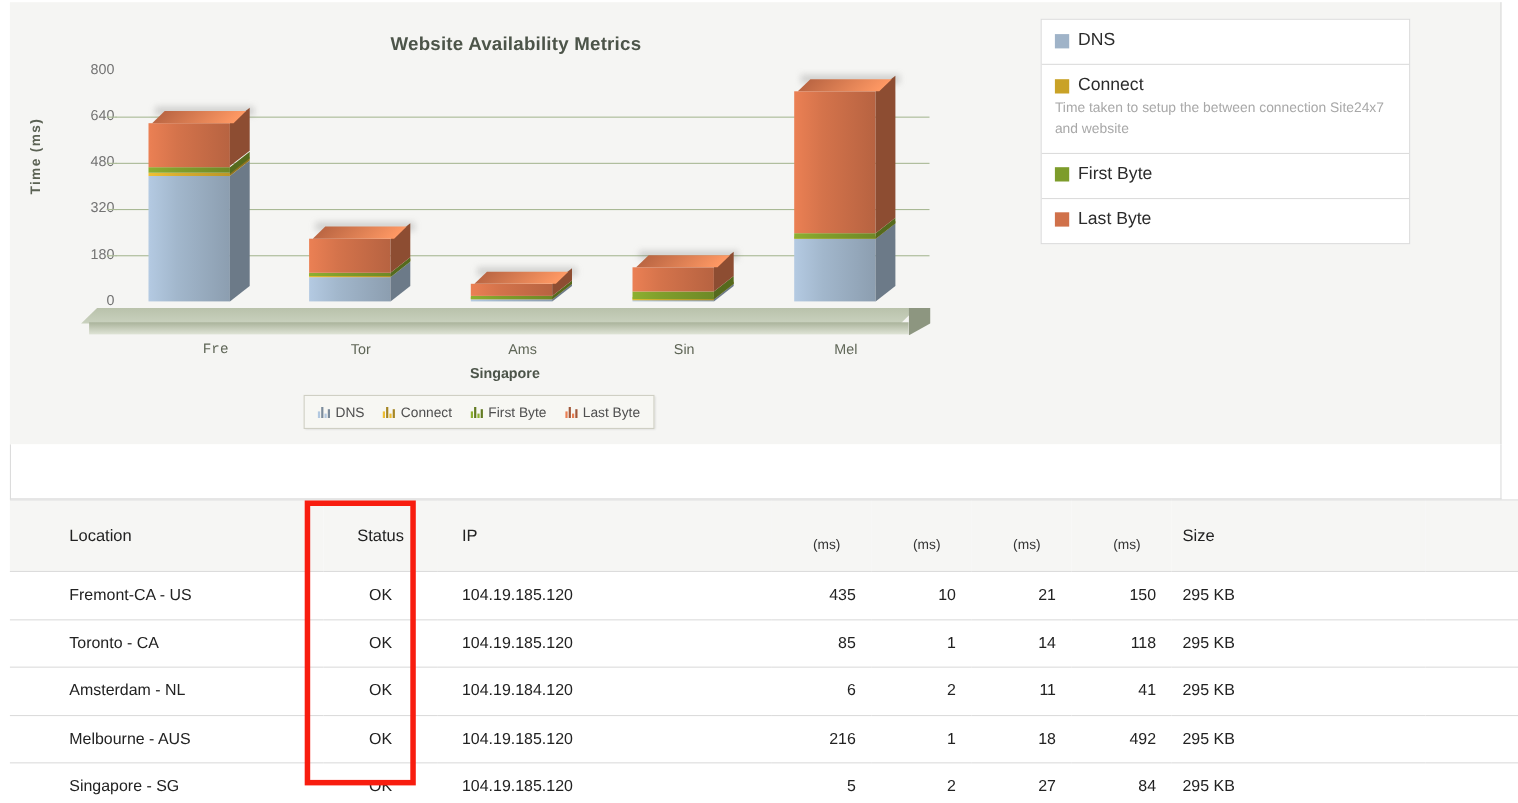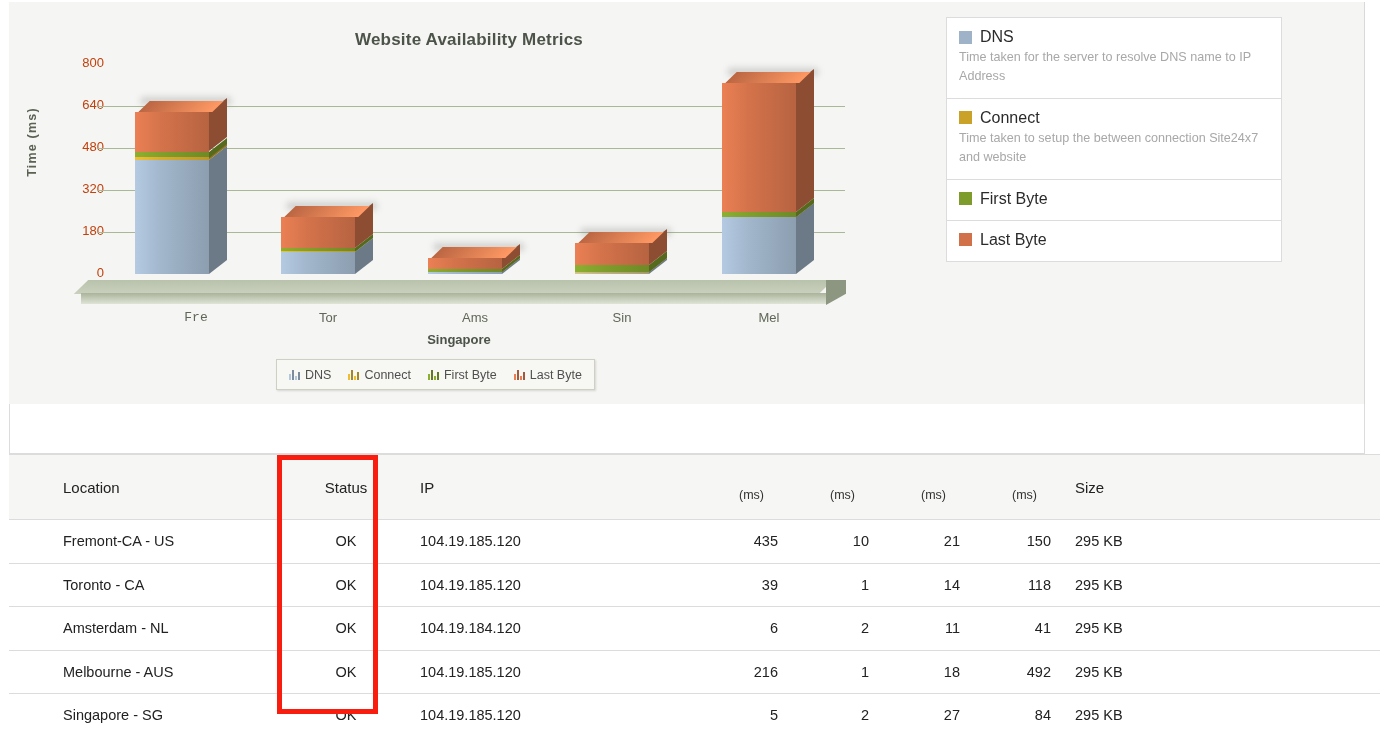--- a/index.html
+++ b/index.html
@@ -52,21 +52,21 @@
     color: #5b6254;
     letter-spacing: 1.2px;
     text-align: center;
   }
   .y-tick {
     position: absolute;
     right: 0;
     width: 56px;
     text-align: right;
     font-size: 13px;
-    color: #c2410c;
+    color: #737373;
   }
   .y-ticks { position: absolute; left: 25px; top: 0; width: 70px; height: 300px; }
   .gridline {
     position: absolute;
     left: 96px;
     height: 1px;
     width: 740px;
     background: #a9b995;
   }
   .tickmark {
@@ -416,21 +416,20 @@
           </div>
         </div>
     </div>
 
     <div id="desc-panel">
         <div class="desc-card">
           <div class="desc-head">
             <span class="desc-sw" style="background: rgb(159, 179, 200);"></span>
             <span class="desc-title">DNS</span>
           </div>
-          <div class="desc-body">Time taken for the server to resolve DNS name to IP Address</div>
         </div>
         <div class="desc-card">
           <div class="desc-head">
             <span class="desc-sw" style="background: rgb(201, 162, 39);"></span>
             <span class="desc-title">Connect</span>
           </div>
           <div class="desc-body">Time taken to setup the between connection Site24x7 and website</div>
         </div>
         <div class="desc-card">
           <div class="desc-head">
@@ -497,21 +496,21 @@
           <td class="c-ms">10</td>
           <td class="c-ms">21</td>
           <td class="c-ms">150</td>
           <td class="c-size">295 KB</td>
           <td class="c-resp">616</td>
         </tr>
         <tr>
           <td class="c-loc">Toronto - CA</td>
           <td class="c-stat">OK</td>
           <td class="c-ip">104.19.185.120</td>
-          <td class="c-ms">39</td>
+          <td class="c-ms">85</td>
           <td class="c-ms">1</td>
           <td class="c-ms">14</td>
           <td class="c-ms">118</td>
           <td class="c-size">295 KB</td>
           <td class="c-resp">218</td>
         </tr>
         <tr>
           <td class="c-loc">Amsterdam - NL</td>
           <td class="c-stat">OK</td>
           <td class="c-ip">104.19.184.120</td>

